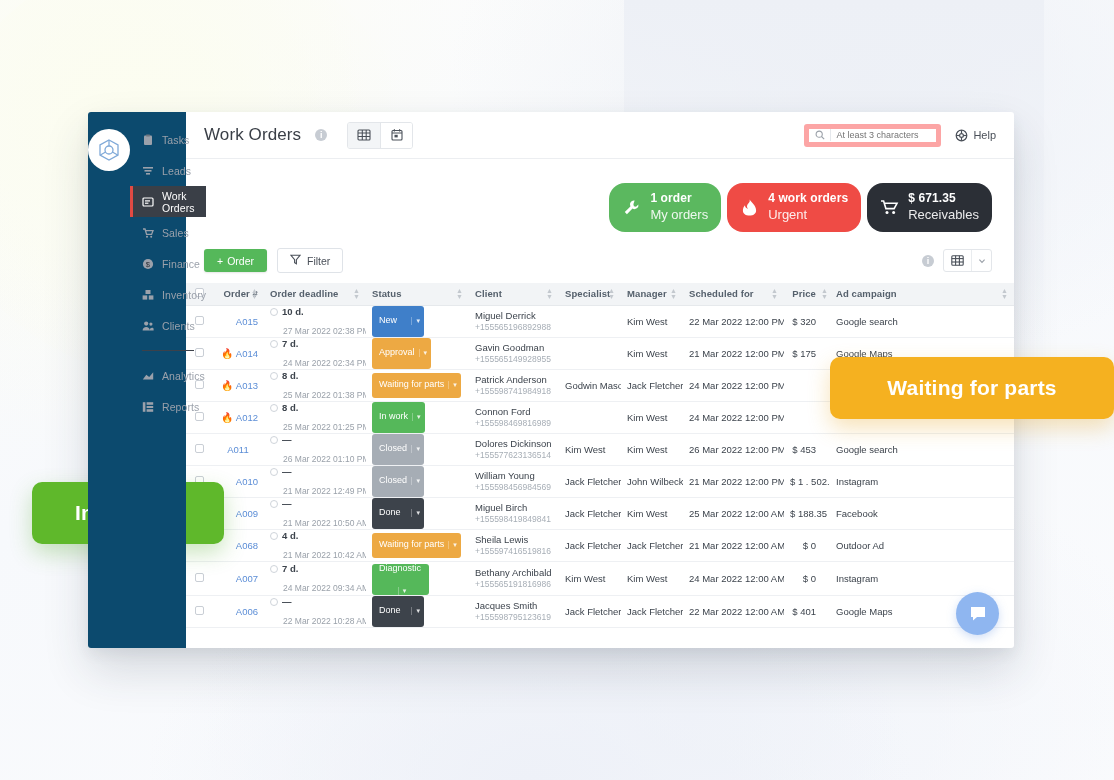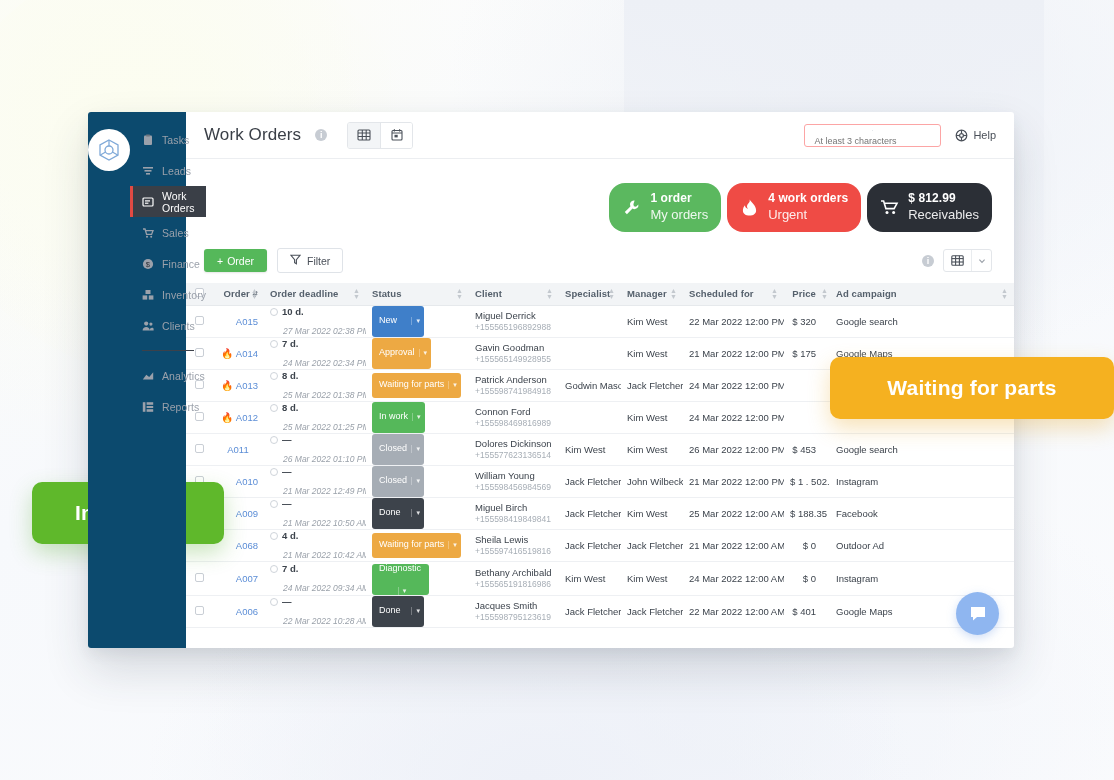--- a/index.html
+++ b/index.html
@@ -72,22 +72,22 @@
   .info-dot {
     width:12px; height:12px; border-radius:50%; background:#c7ccd3; color:#fff;
     font-size:9px; line-height:12px; text-align:center; font-weight:700; margin-left:4px;
   }
   .view-toggle { display:flex; margin-left:10px; border:1px solid #e3e6ea; border-radius:3px; overflow:hidden; }
   .view-btn { width:32px; height:25px; display:flex; align-items:center; justify-content:center; background:#fff; cursor:pointer; }
   .view-btn.sel { background:#f3f5f7; }
   .view-btn + .view-btn { border-left:1px solid #e3e6ea; }
   .topbar-right { margin-left:auto; display:flex; align-items:center; gap:14px; }
   .search {
-    width: 137px; height: 23px; border:1px solid #fca5a5; border-radius:3px;
-    display:flex; align-items:center; padding:0 6px; gap:5px; background:#fff;flex-direction:column;
+    width: 137px; height: 23px; border:5px solid #fca5a5; border-radius:3px;
+    display:flex; align-items:center; padding:0 6px; gap:5px; background:#fff;
   }
   .search .sep { width:1px; height:12px; background:#e5e8ec; }
   .search input {
     border:none; outline:none; font-size:9px; color:#9aa0a8; flex:1; min-width:0;
     font-family:"Liberation Sans", sans-serif; background:transparent;
   }
   .help { display:flex; align-items:center; gap:5px; font-size:11px; color:#4a5059; cursor:pointer; }
 
   
   .stats {
@@ -147,21 +147,21 @@
   .col-client { width:90px; }
   .col-spec { width:62px; }
   .col-mgr { width:62px; }
   .col-sched { width:101px; }
   .col-price { width:46px; text-align:right; }
   .col-ad { width:auto; }
 
   .order-id { color:#5b8dd6; font-size:9.5px; }
   .fire { color:#e8453c; font-size:10px; margin-right:2px; }
   .deadline-top { display:flex; align-items:center; gap:4px; font-weight:700; color:#3c434c; font-size:9.5px; }
-  .deadline-sub { color:#9aa1aa; font-size:8.5px; margin-top:9px; padding-left:13px;font-style:italic; }
+  .deadline-sub { color:#9aa1aa; font-size:8.5px; margin-top:9px; padding-left:13px; }
   .clock { width:8px; height:8px; border-radius:50%; border:1.2px solid #cfd4da; display:inline-block; flex:0 0 8px; }
 
   .badge {
     display:inline-flex; align-items:center; justify-content:space-between;
     min-width:52px; max-width:98px; height:31px; border-radius:3px; color:#fff;
     font-size:9px; padding:0 4px 0 7px; font-weight:400; cursor:pointer; line-height:1.05;
   }
   .badge.wrap { height:25px; white-space:normal; line-height:1.08; padding-top:2px; padding-bottom:2px; align-items:center; }
   .badge .b-txt { padding-right:4px; }
   .badge .b-car { font-size:7px; opacity:.85; border-left:1px solid rgba(255,255,255,.35); padding-left:4px; }
@@ -377,21 +377,21 @@
       </div>
       <div class="stat" style="background:#2b2f36">
         <span class="s-ico">
           <svg width="19" height="17" viewBox="0 0 19 17">
               <path d="M1 2h2.6l2.3 7.6h8.2L17 4.3H4.6" fill="none" stroke="#ffffff" stroke-width="1.6"></path>
               <circle cx="7" cy="13.4" r="1.5" fill="#ffffff"></circle>
               <circle cx="13.6" cy="13.4" r="1.5" fill="#ffffff"></circle>
             </svg>
         </span>
         <span class="s-txt">
-          <span class="s-main" style="display:block">$ 812.99</span>
+          <span class="s-main" style="display:block">$ 671.35</span>
           <span class="s-sub">Receivables</span>
         </span>
       </div>
     </div>
 
     <div class="actions">
       <button class="btn-order">
         <span>+</span>
         <span>Order</span>
       </button>

